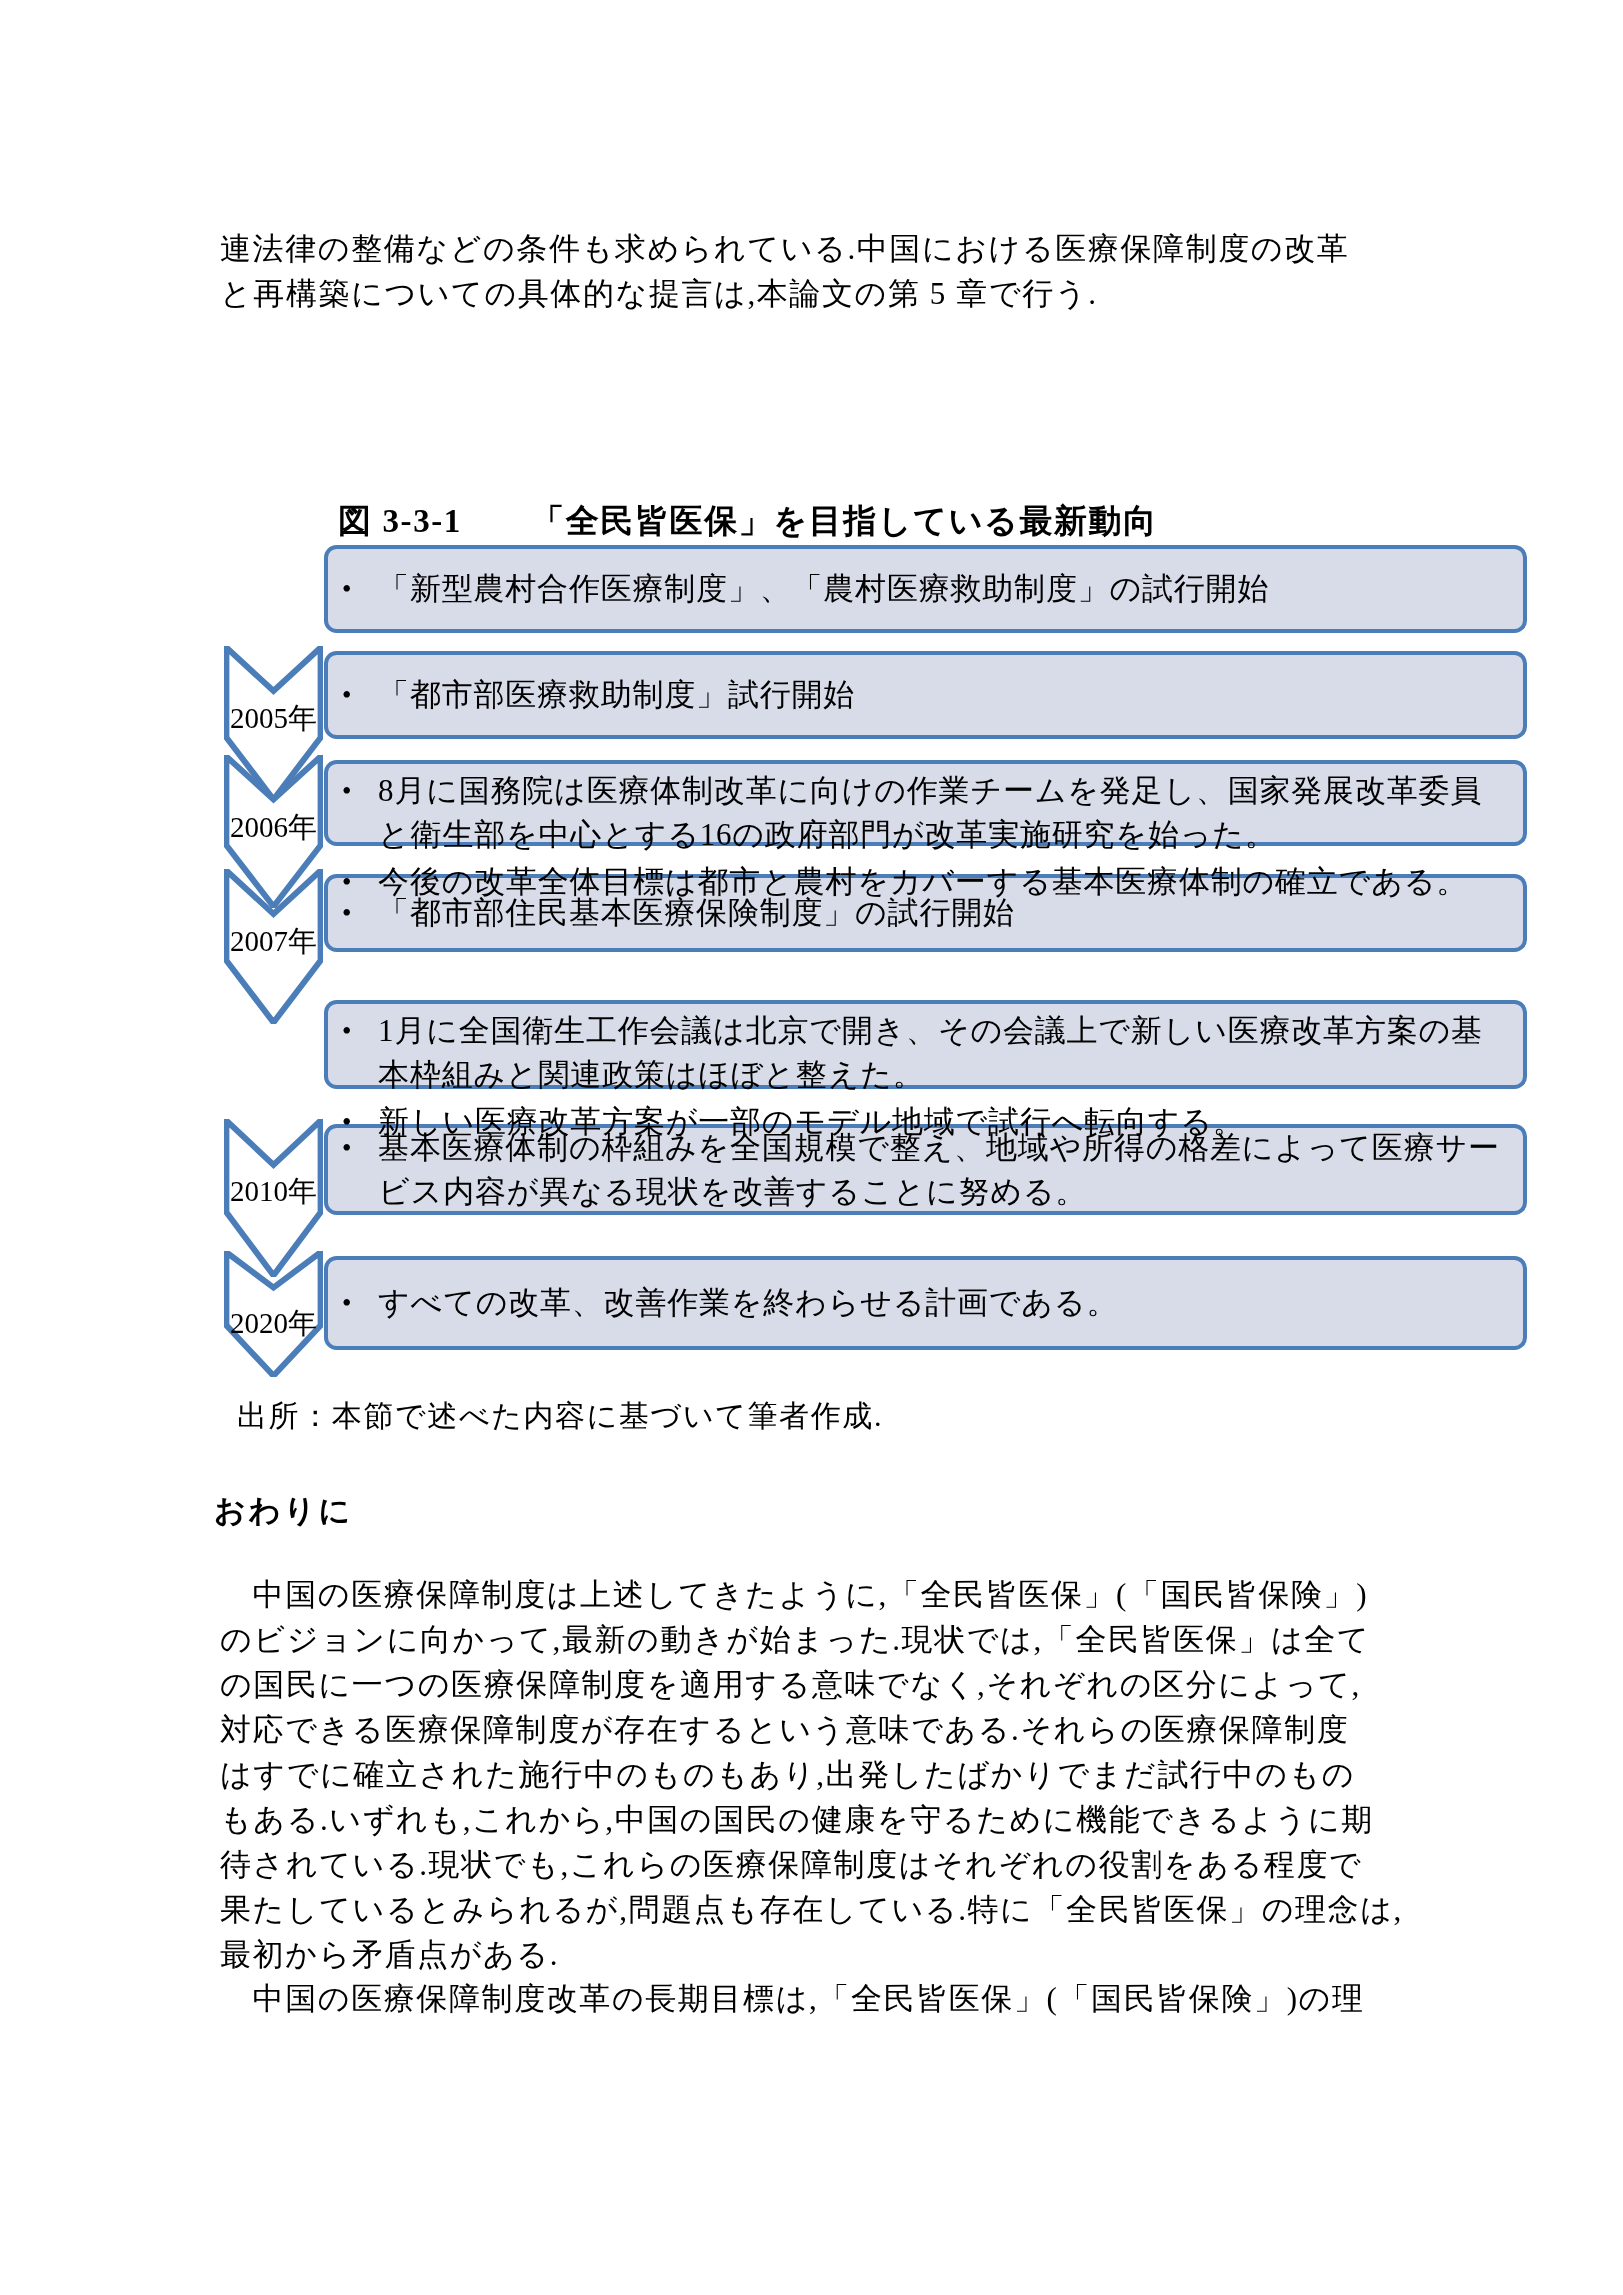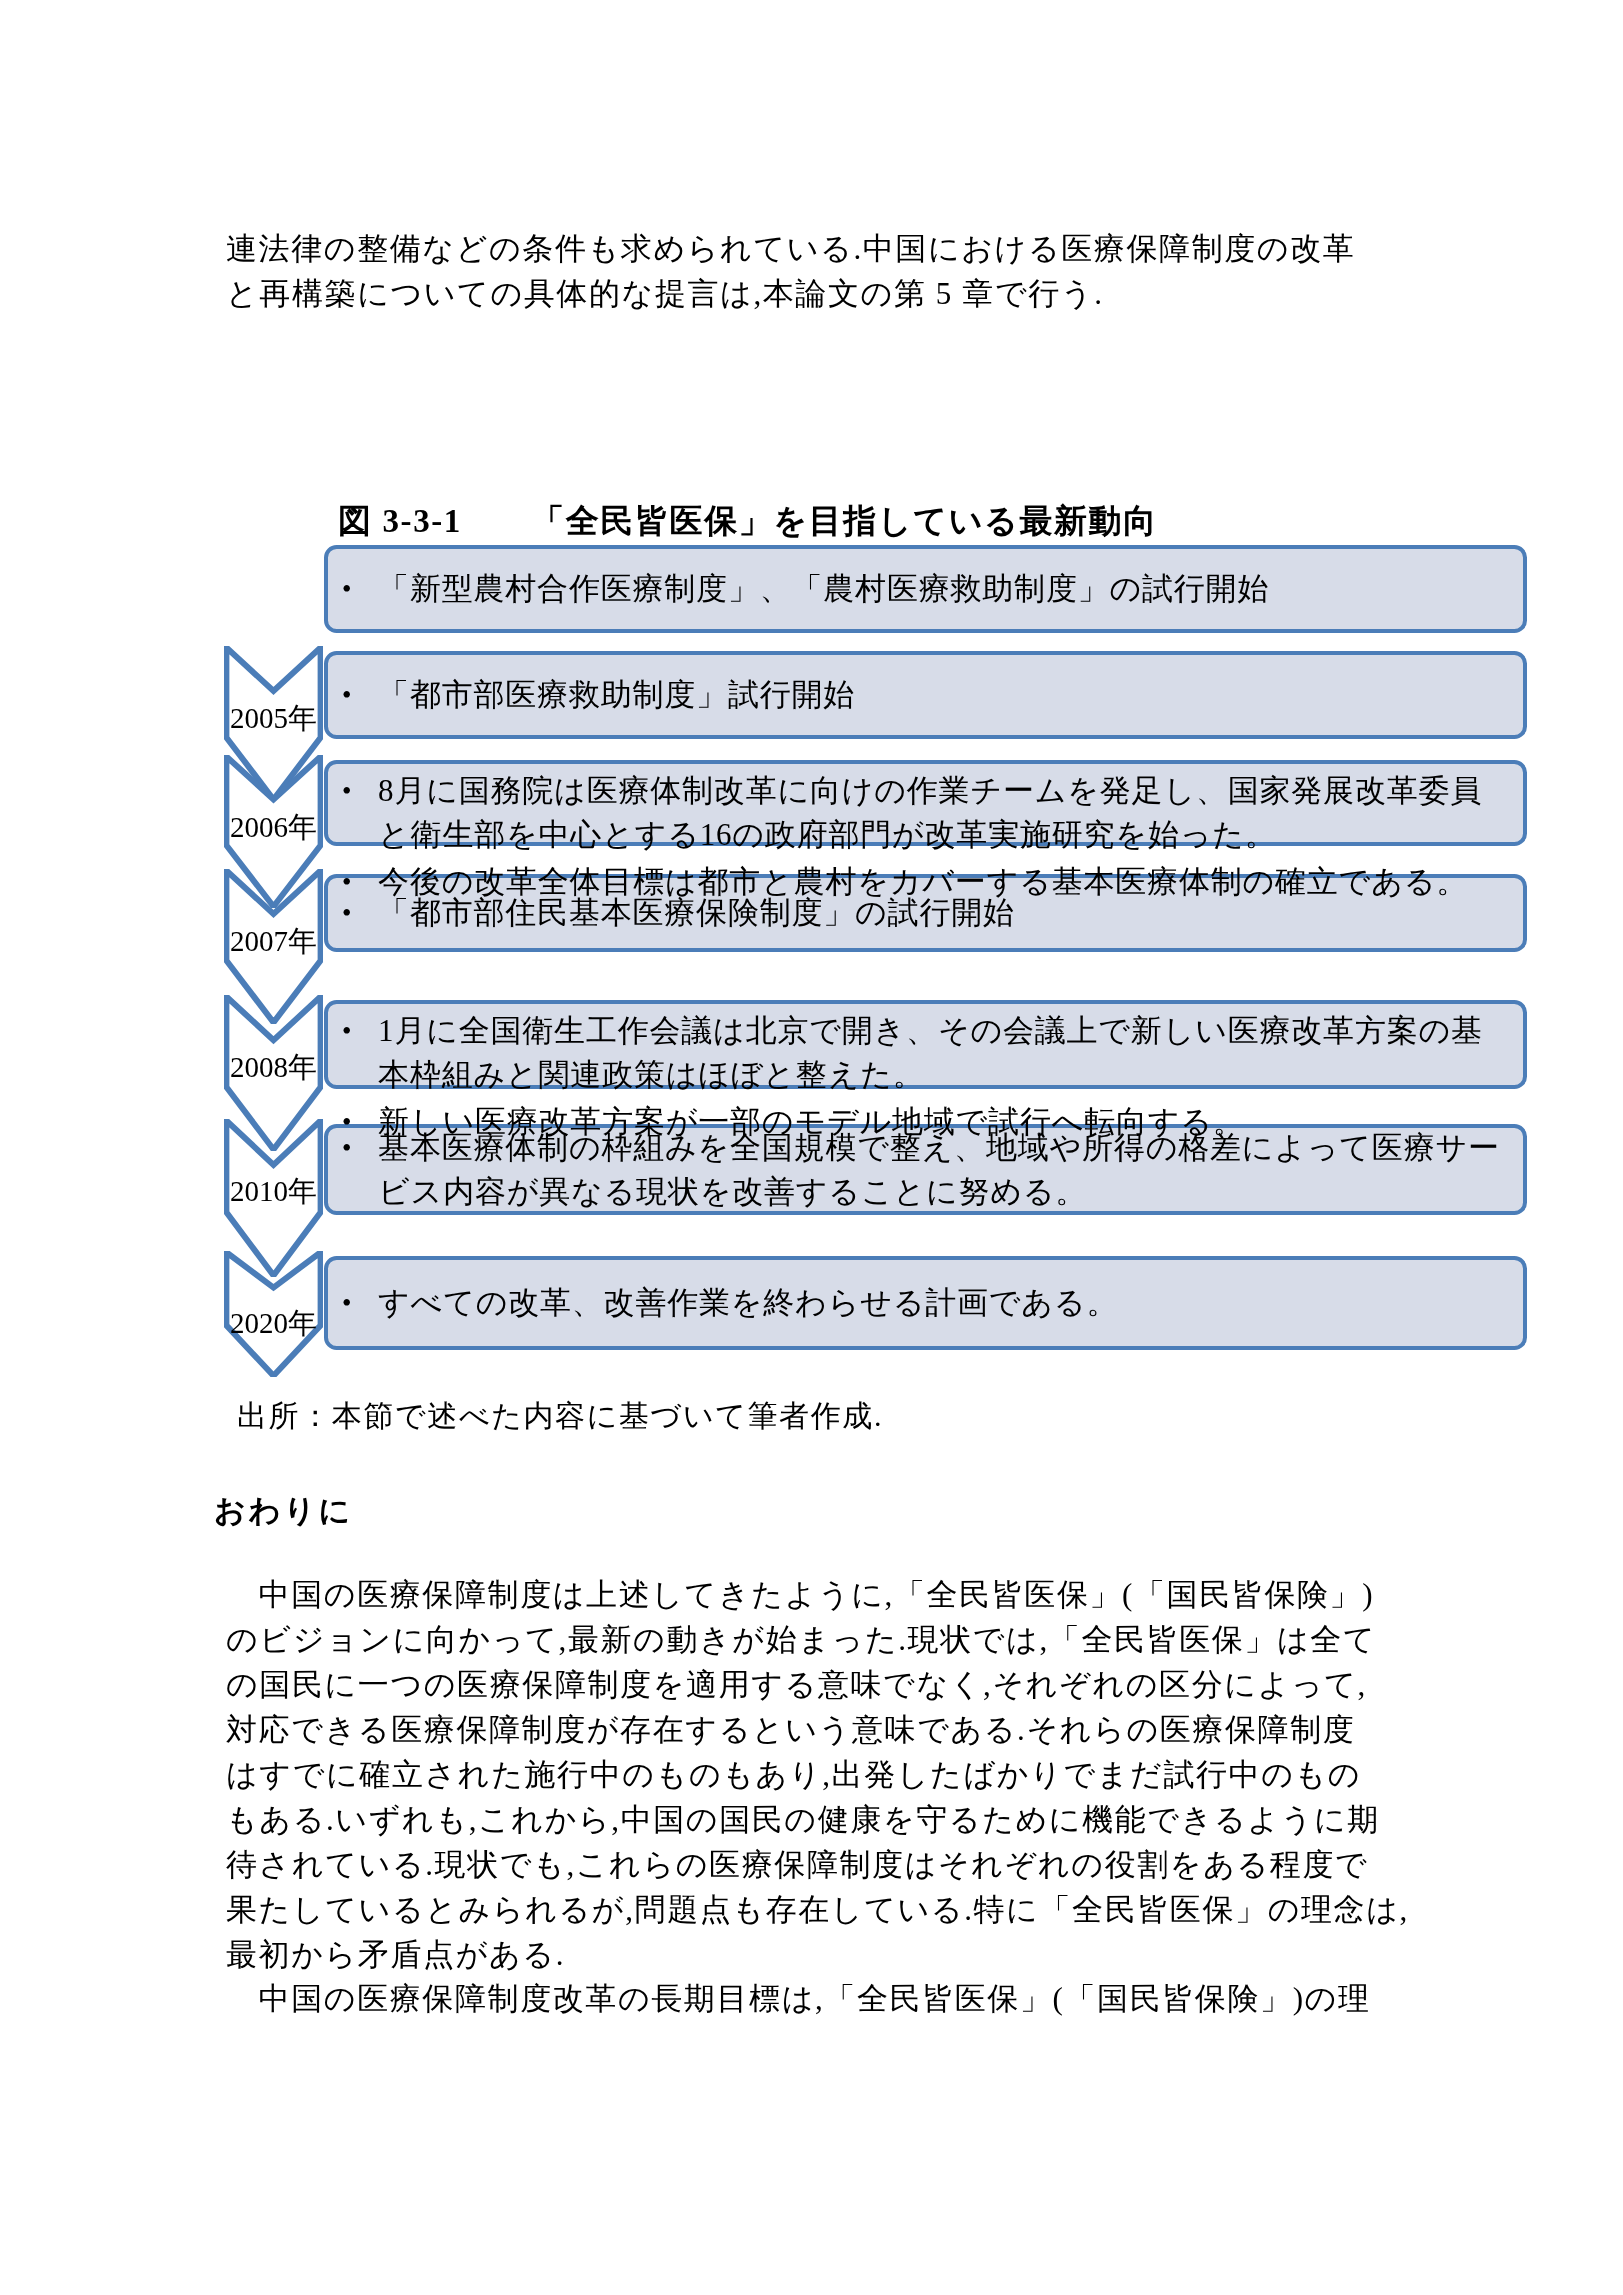--- a/index.html
+++ b/index.html
@@ -11,21 +11,21 @@
   .page{
     position:relative;
     width:1623px;height:2295px;
     background:#ffffff;
     margin:0 auto;
     overflow:hidden;
     font-family:"Liberation Serif","DejaVu Serif",serif;
     color:#000;
   }
   .para{
-    position:absolute;left:226px;width:1213px;
+    position:absolute;left:220px;width:1213px;
     font-size:31px;line-height:45px;letter-spacing:1.6px;
     white-space:pre-line;
   }
   .figure-title{
     position:absolute;left:338px;top:499px;
     font-size:33px;font-weight:bold;letter-spacing:1.6px;
     white-space:pre;
   }
   .timeline{
     position:absolute;left:224px;top:540px;width:1303px;height:856px;
@@ -157,26 +157,20 @@
         <div class="t-content">
           <div class="bullet">
             <span class="marker">•</span>
             <span class="btext">「都市部住民基本医療保険制度」の試行開始</span>
           </div>
         </div>
       </div>
     </div>
 
     <div class="t-row" style="top:460px;height:89px">
-      <div class="chevron-wrap" style="height:156px">
-        <svg viewBox="0 0 125 200" preserveAspectRatio="none">
-            <polygon class="chev-poly" vector-effect="non-scaling-stroke" points="3,2 62.5,58 122,2 122,118 62.5,198 3,118"></polygon>
-          </svg>
-        <div class="year">2008年</div>
-      </div>
       <div class="t-box overflow">
         <div class="t-content">
           <div class="bullet">
             <span class="marker">•</span>
             <span class="btext">1月に全国衛生工作会議は北京で開き、その会議上で新しい医療改革方案の基
 本枠組みと関連政策はほぼと整えた。</span>
           </div>
           <div class="bullet">
             <span class="marker">•</span>
             <span class="btext">新しい医療改革方案が一部のモデル地域で試行へ転向する。</span>

